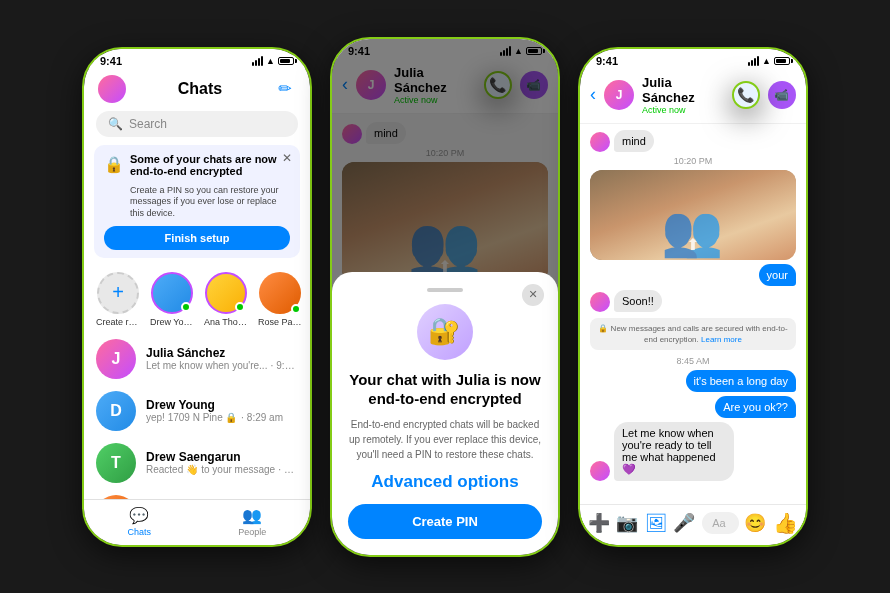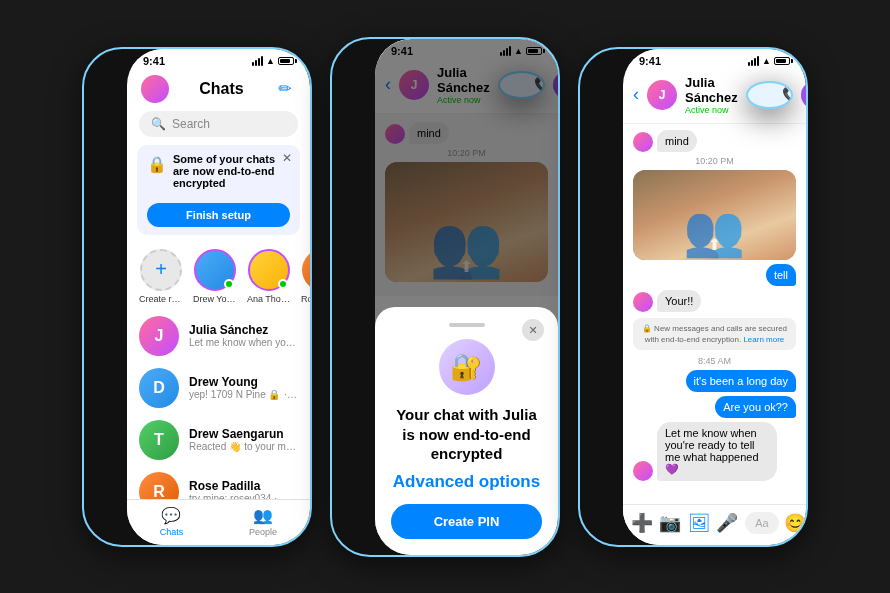--- a/index.html
+++ b/index.html
@@ -16,25 +16,24 @@
     .phones-container {
       display: flex;
       gap: 18px;
       align-items: center;
       justify-content: center;
       padding: 20px;
     }
     .phone {
       background: #111;
       border-radius: 40px;
-      border: 2px solid #7dd3fc;
+      border: 2px solid #84cc16;
       overflow: hidden;
       position: relative;
       box-shadow: 0 8px 30px rgba(0,0,0,0.6);
-      padding-left: 43px;
     }
     .phone-1 { width: 230px; height: 500px; }
     .phone-2 { width: 230px; height: 520px; }
     .phone-3 { width: 230px; height: 500px; }
     .phone-screen {
       background: #fff;
       width: 100%;
       height: 100%;
       border-radius: 36px;
       overflow: hidden;
@@ -473,20 +472,21 @@
       <div class="search-bar">
         <span>🔍</span>
         <span>Search</span>
       </div>
 
       <div class="encrypt-banner">
         <div style="display:flex;gap:6px;align-items:flex-start;">
           <span style="font-size:16px;margin-top:2px;">🔒</span>
           <div>
             <div class="title">Some of your chats are now end-to-end encrypted</div>
+            <div class="desc">Create a PIN so you can restore your messages if you ever lose or replace this device.</div>
           </div>
         </div>
         <div class="close-x">✕</div>
         <div class="finish-btn">Finish setup</div>
       </div>
 
       <div class="story-row">
         <div class="story-item">
           <div class="story-avatar create">
             <span style="font-size:20px;color:#0084ff;">+</span>
@@ -605,20 +605,21 @@
       </div>
 
       <div class="modal-overlay">
         <div class="modal-sheet">
           <div class="drag-handle"></div>
           <div class="modal-close">✕</div>
           <div class="modal-icon">
             <span style="font-size:26px;">🔐</span>
           </div>
           <div class="modal-title">Your chat with Julia is now end-to-end encrypted</div>
+          <div class="modal-desc">End-to-end encrypted chats will be backed up remotely. If you ever replace this device, you'll need a PIN to restore these chats.</div>
           <div class="modal-link">Advanced options</div>
           <div class="create-pin-btn">Create PIN</div>
         </div>
       </div>
     </div>
   </div>
 
   <div class="phone phone-3">
     <div class="phone-screen">
 
@@ -657,25 +658,25 @@
           <div class="bubble bubble-in">mind</div>
         </div>
         <div class="msg-timestamp">10:20 PM</div>
         <div class="chat-photo" style="height:90px;margin-bottom:4px;">
           <div class="photo-people">
             <span style="font-size:50px;opacity:0.7;">👥</span>
           </div>
           <div class="share-icon-overlay">⬆</div>
         </div>
         <div class="message-out">
-          <div class="bubble bubble-out">tell</div>
+          <div class="bubble bubble-out">your</div>
         </div>
         <div class="message-in">
           <div class="msg-avatar-sm av-julia"></div>
-          <div class="bubble bubble-in">Your!!</div>
+          <div class="bubble bubble-in">Soon!!</div>
         </div>
         <div class="encryption-notice">
           🔒 New messages and calls are secured with end-to-end encryption. <span style="color:#0084ff;">Learn more</span>
         </div>
         <div class="msg-time-center">8:45 AM</div>
         <div class="message-out">
           <div class="bubble bubble-out">it's been a long day</div>
         </div>
         <div class="message-out">
           <div class="bubble bubble-out">Are you ok??</div>

